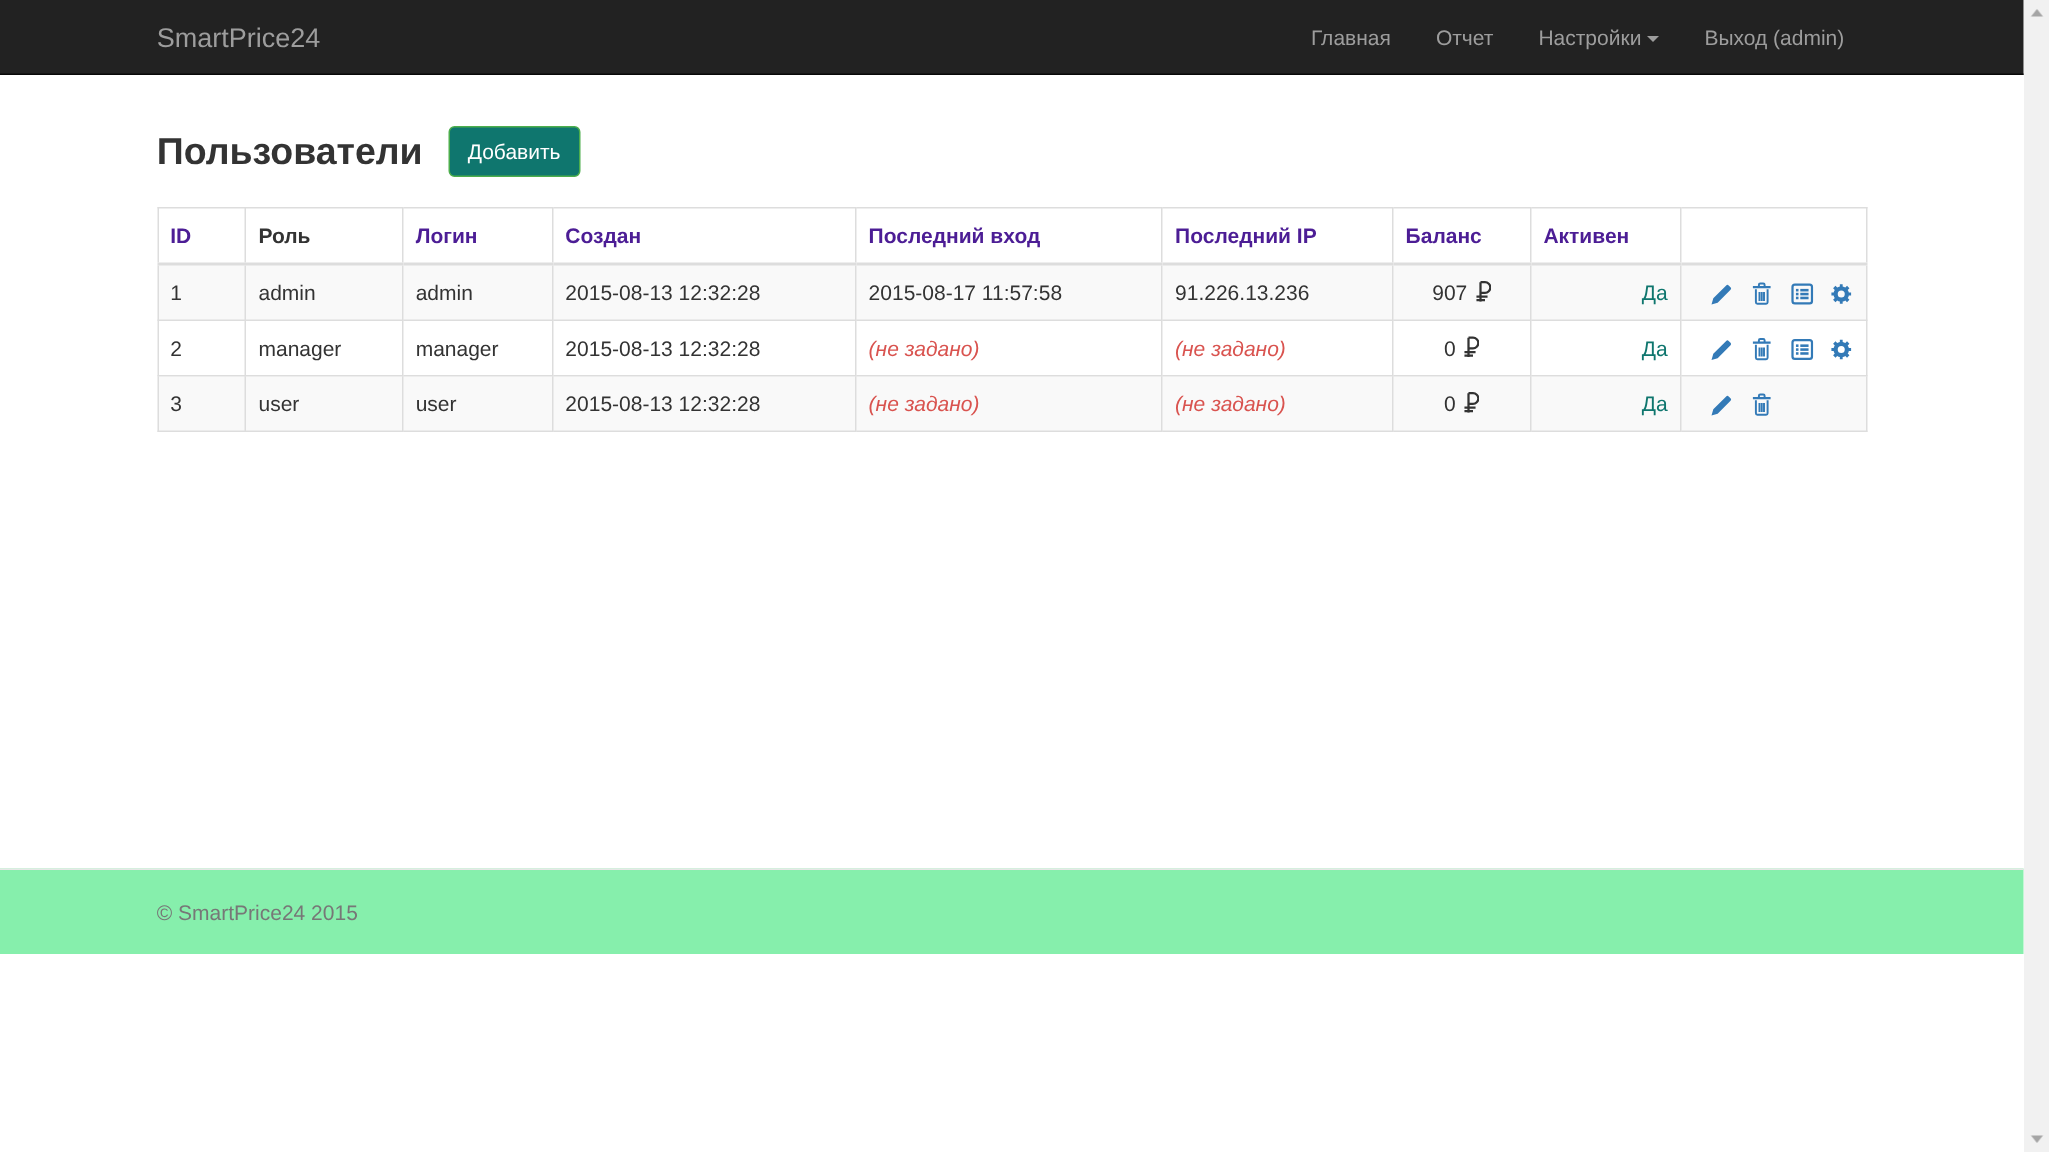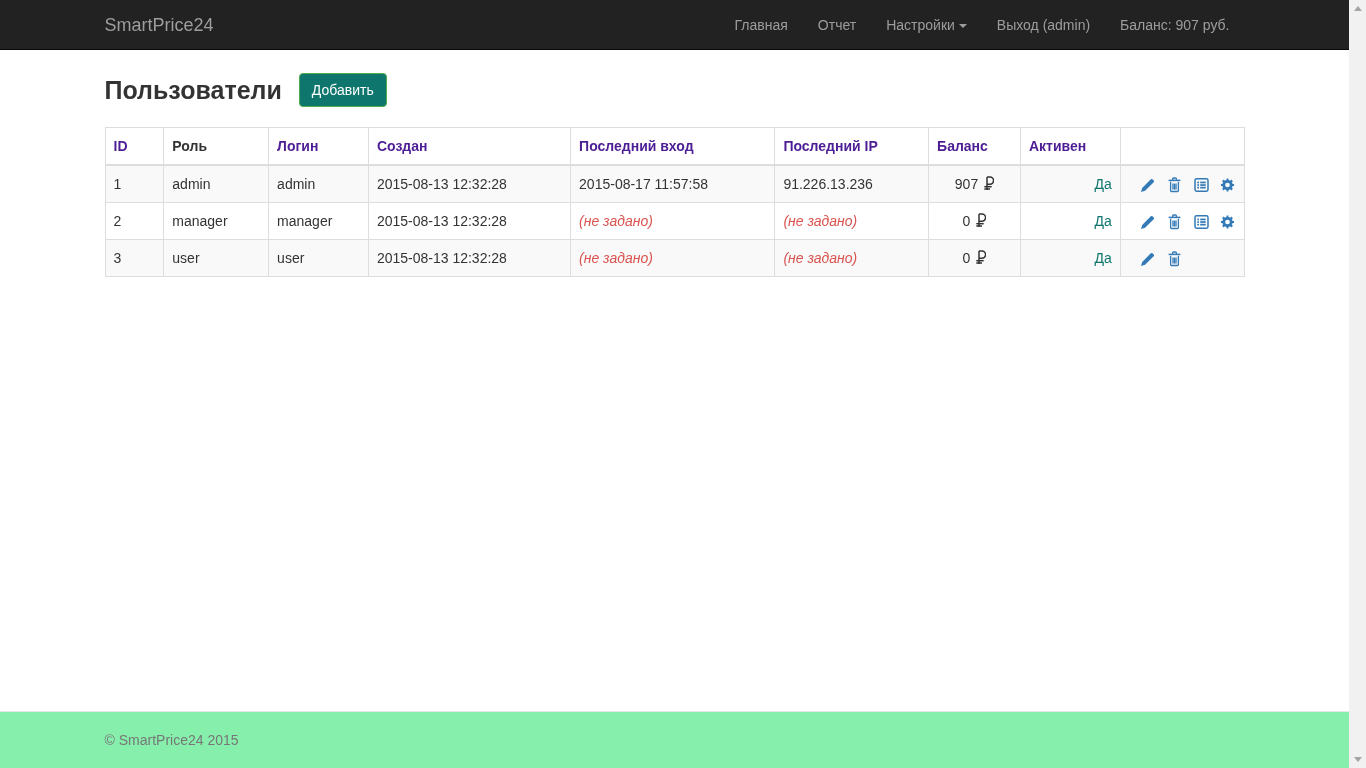--- a/index.html
+++ b/index.html
@@ -6,22 +6,22 @@
   html, body {
     margin: 0; padding: 0;
     width: 1366px; height: 768px;
     overflow: hidden;
     font-family: "Liberation Sans", sans-serif;
     font-size: 14px; color: #333;
     background: #fff;
   }
   .page-wrap {
     margin-right: 17px;           
-    height: 768px;
-    display: flex; flex-direction: column;
+    height: 636px;
+    display: flex; flex-direction: column; gap: 11px;
   }
   .container { width: 1140px; margin: 0 auto; }
 
   
   .navbar {
     height: 50px; background: #222;
     border-bottom: 1px solid #080808;
     flex: 0 0 auto;
   }
   .navbar .container { display: flex; align-items: stretch; height: 100%; }
@@ -163,21 +163,20 @@
 <div class="page-wrap">
 
   <nav class="navbar">
     <div class="container">
       <a class="brand" href="#">SmartPrice24</a>
       <div class="nav">
         <a class="nav-item" href="#">Главная</a>
         <a class="nav-item" href="#">Отчет</a>
         <a class="nav-item" href="#"><span>Настройки</span><span class="caret"></span></a>
         <a class="nav-item" href="#">Выход (admin)</a>
-        <span class="nav-item">Баланс: 907 руб.</span>
       </div>
     </div>
   </nav>
 
   <div class="main">
     <div class="container">
 
 
       <div class="title-row">
         <h1 class="page-title">Пользователи</h1>

